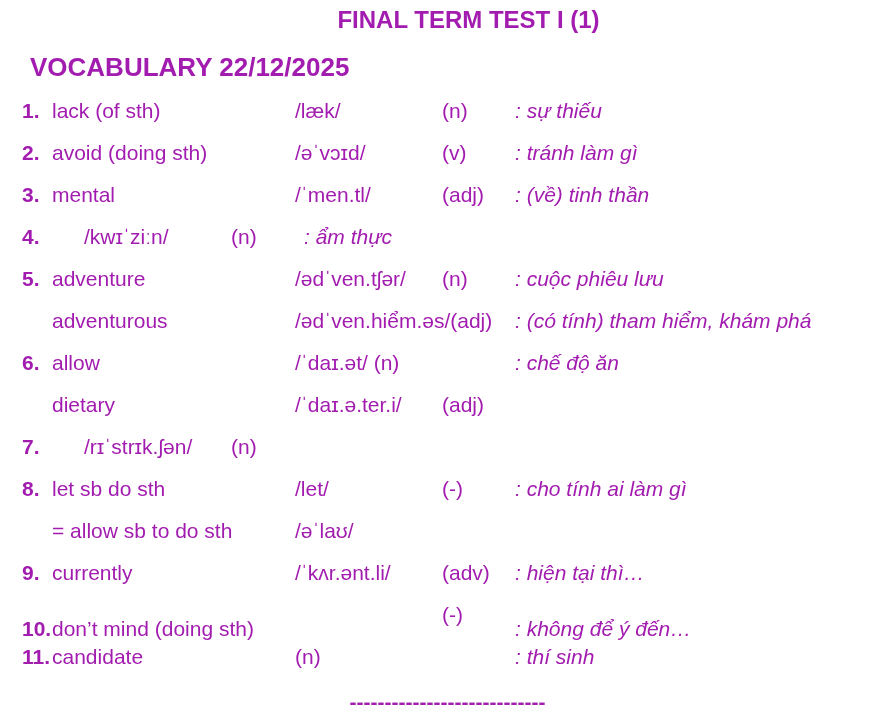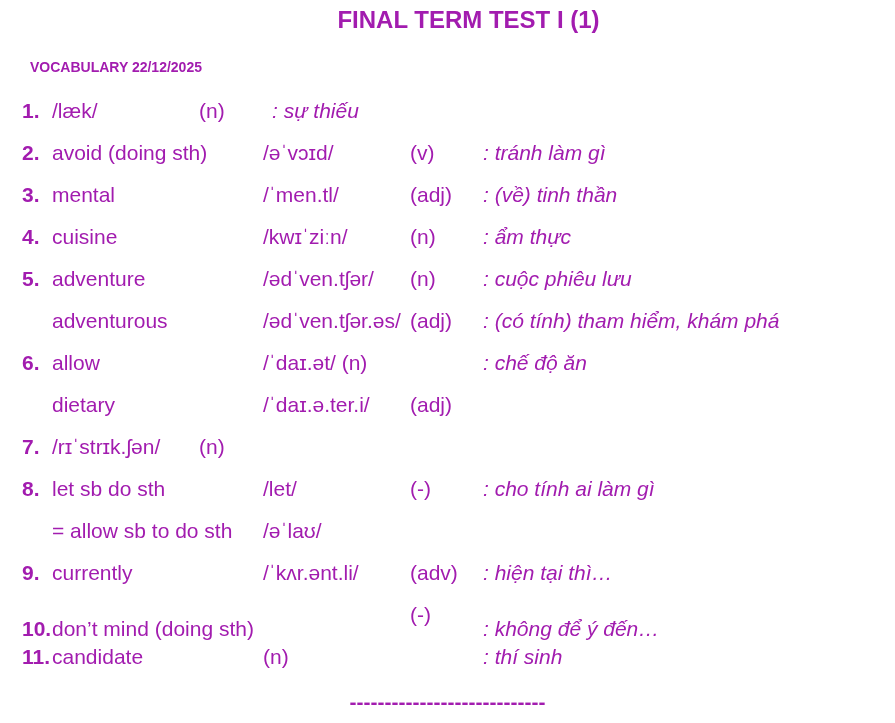--- a/index.html
+++ b/index.html
@@ -20,21 +20,21 @@
     padding-top: 6px;
     padding-left: 42px;
     text-align: center;
     font-size: 24px;
     line-height: 28px;
     font-weight: bold;
     white-space: nowrap;
   }
   .heading {
     margin: 20px 0 0 30px;
-    font-size: 14px;
+    font-size: 26px;
     line-height: 26px;
     font-weight: bold;
     white-space: nowrap;
   }
   .vocab-list {
     margin-top: 10px;
     padding-left: 22px;
   }
   .row {
     display: flex;
@@ -51,20 +51,21 @@
   }
   .word {
     width: 211px;
     flex: none;
     overflow: visible;
   }
   .mid {
     width: 220px;
     flex: none;
     display: flex;
+    margin-left: 32px;
   }
   .pron {
     min-width: 147px;
     flex: none;
   }
   .pos {
     flex: none;
   }
   .meaning {
     flex: 1;
@@ -85,20 +86,21 @@
 <div class="page">
 
   <div class="title">FINAL TERM TEST I (1)</div>
 
   <div class="heading">VOCABULARY 22/12/2025</div>
 
   <div class="vocab-list">
 
     <div class="row">
       <span class="num">1.</span>
+      <span class="word">lack (of sth)</span>
       <span class="mid">
         <span class="pron">/læk/</span>
         <span class="pos">(n)</span>
       </span>
       <span class="meaning">: sự thiếu</span>
     </div>
 
     <div class="row">
       <span class="num">2.</span>
       <span class="word">avoid (doing sth)</span>
@@ -114,21 +116,20 @@
       <span class="word">mental</span>
       <span class="mid">
         <span class="pron">/ˈmen.tl/</span>
         <span class="pos">(adj)</span>
       </span>
       <span class="meaning">: (về) tinh thần</span>
     </div>
 
     <div class="row">
       <span class="num">4.</span>
-      <span class="word">cuisine</span>
       <span class="mid">
         <span class="pron">/kwɪˈziːn/</span>
         <span class="pos">(n)</span>
       </span>
       <span class="meaning">: ẩm thực</span>
     </div>
 
     <div class="row">
       <span class="num">5.</span>
       <span class="word">adventure</span>
@@ -136,21 +137,21 @@
         <span class="pron">/ədˈven.tʃər/</span>
         <span class="pos">(n)</span>
       </span>
       <span class="meaning">: cuộc phiêu lưu</span>
     </div>
 
     <div class="row">
       <span class="num"></span>
       <span class="word">adventurous</span>
       <span class="mid">
-        <span class="pron">/ədˈven.tʃər.əs/</span>
+        <span class="pron">/ədˈven.hiểm.əs/</span>
         <span class="pos">(adj)</span>
       </span>
       <span class="meaning">: (có tính) tham hiểm, khám phá</span>
     </div>
 
     <div class="row">
       <span class="num">6.</span>
       <span class="word">allow</span>
       <span class="mid">
         <span class="pron">/ˈdaɪ.ət/ (n)</span>

